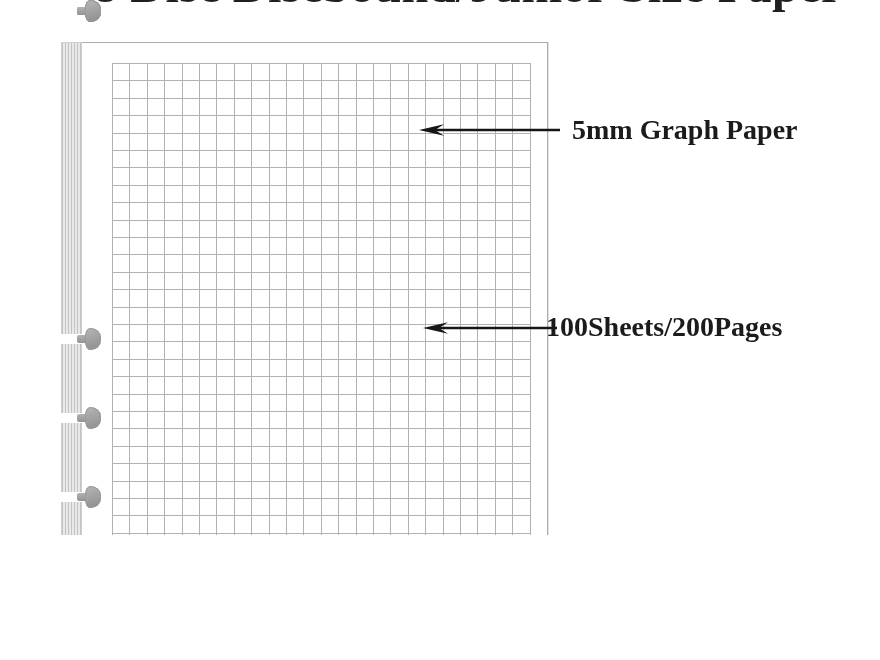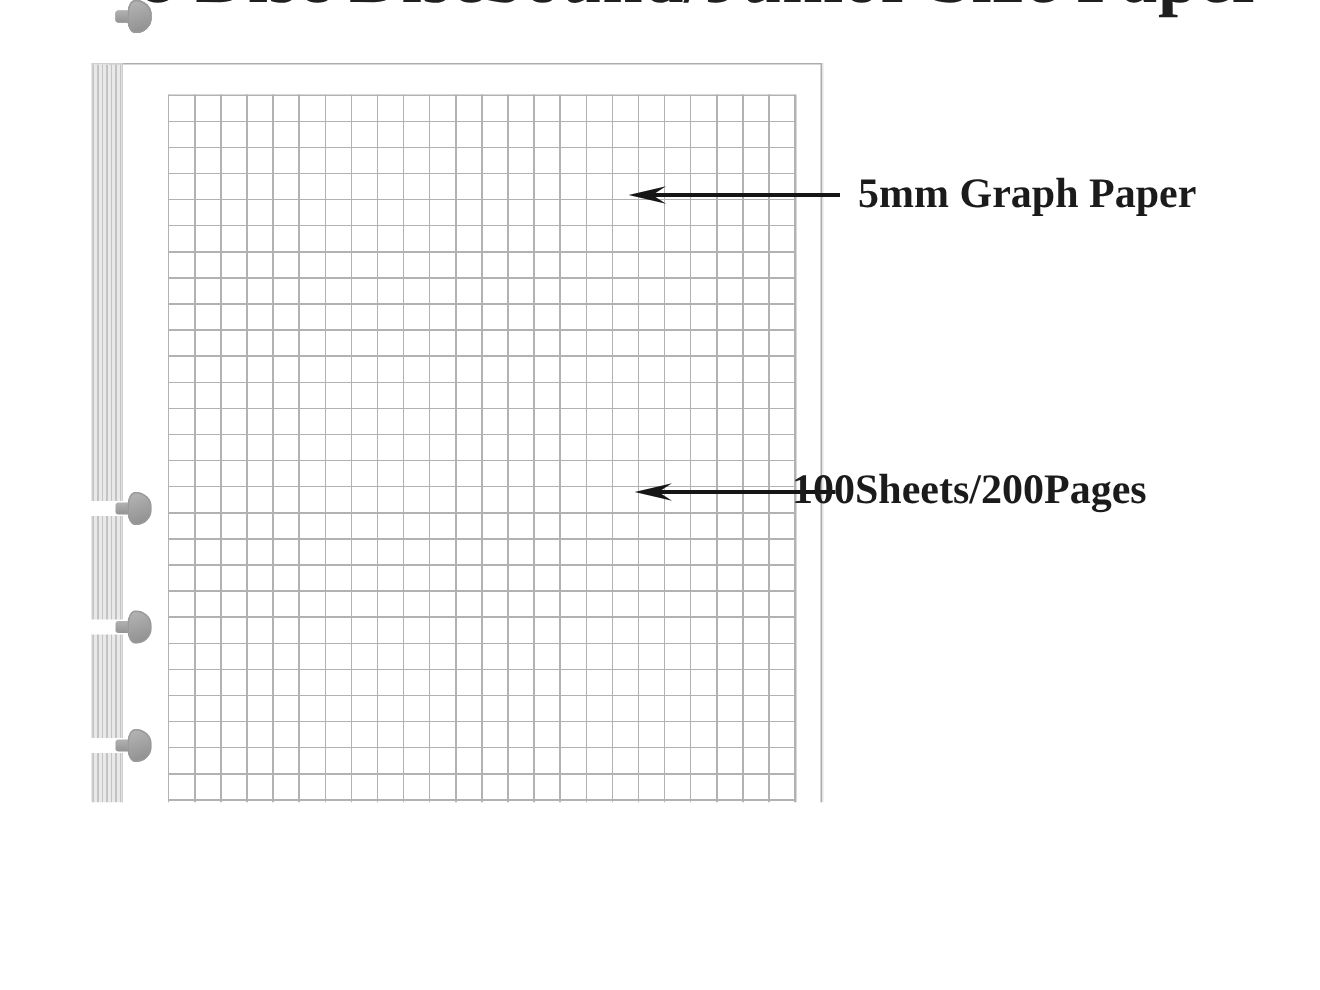--- a/index.html
+++ b/index.html
@@ -53,21 +53,21 @@
     background:linear-gradient(160deg,#b7b7b7,#8c8c8c);
     box-shadow:inset 0 0 0 1px #9a9a9a;
   }
   
   .arrow{position:absolute;}
   .label{
     position:absolute;font-size:28px;line-height:32px;font-weight:bold;
     color:#1b1b1b;white-space:nowrap;
   }
   .label-1{left:544px;top:114px;}
-  .label-2{left:500px;top:311px;font-family:Liberation Serif, serif;}
+  .label-2{left:518px;top:311px;font-family:Liberation Serif, serif;}
   .label-3{left:536px;top:554px;}
   .arrow-1{left:389px;top:119px;}
   .arrow-2{left:392px;top:317px;}
   .arrow-3{left:389px;top:559px;}
 </style>
 </head>
 <body>
 
 <div class="stage">
 

